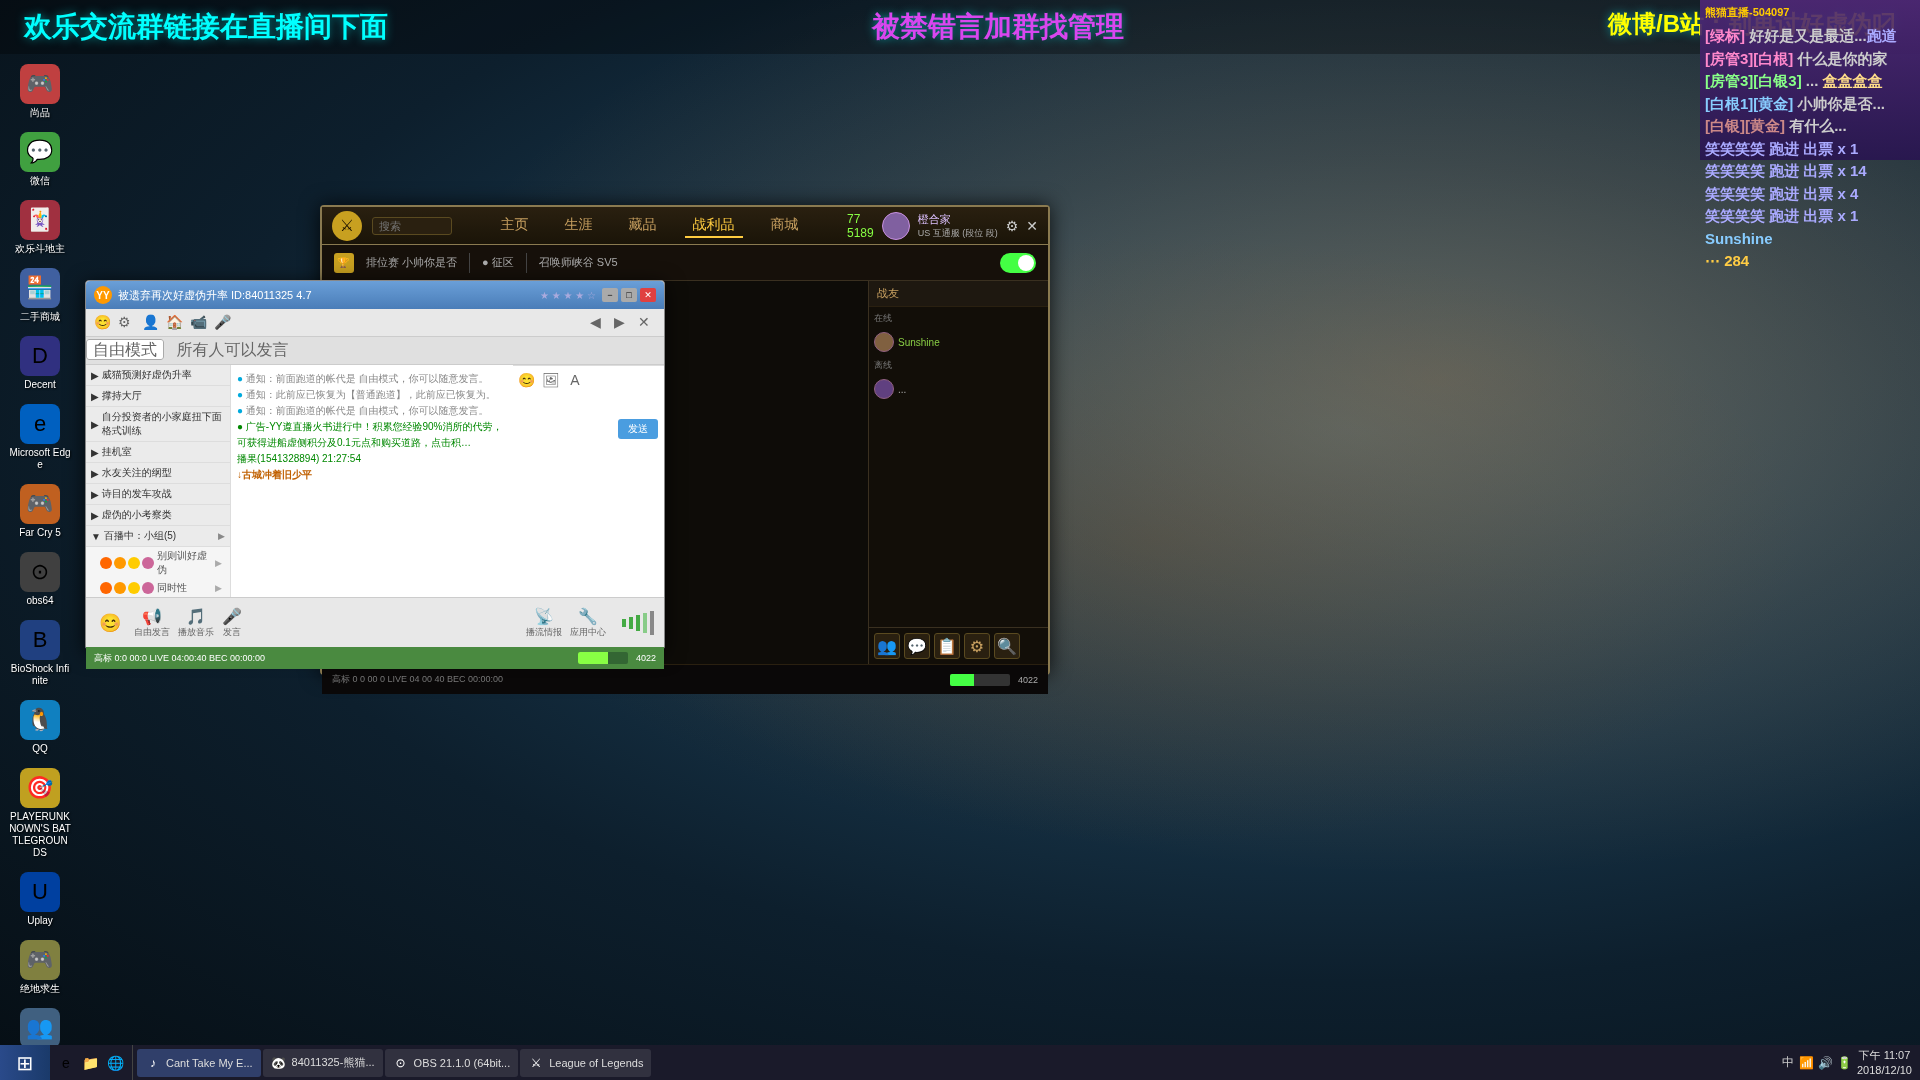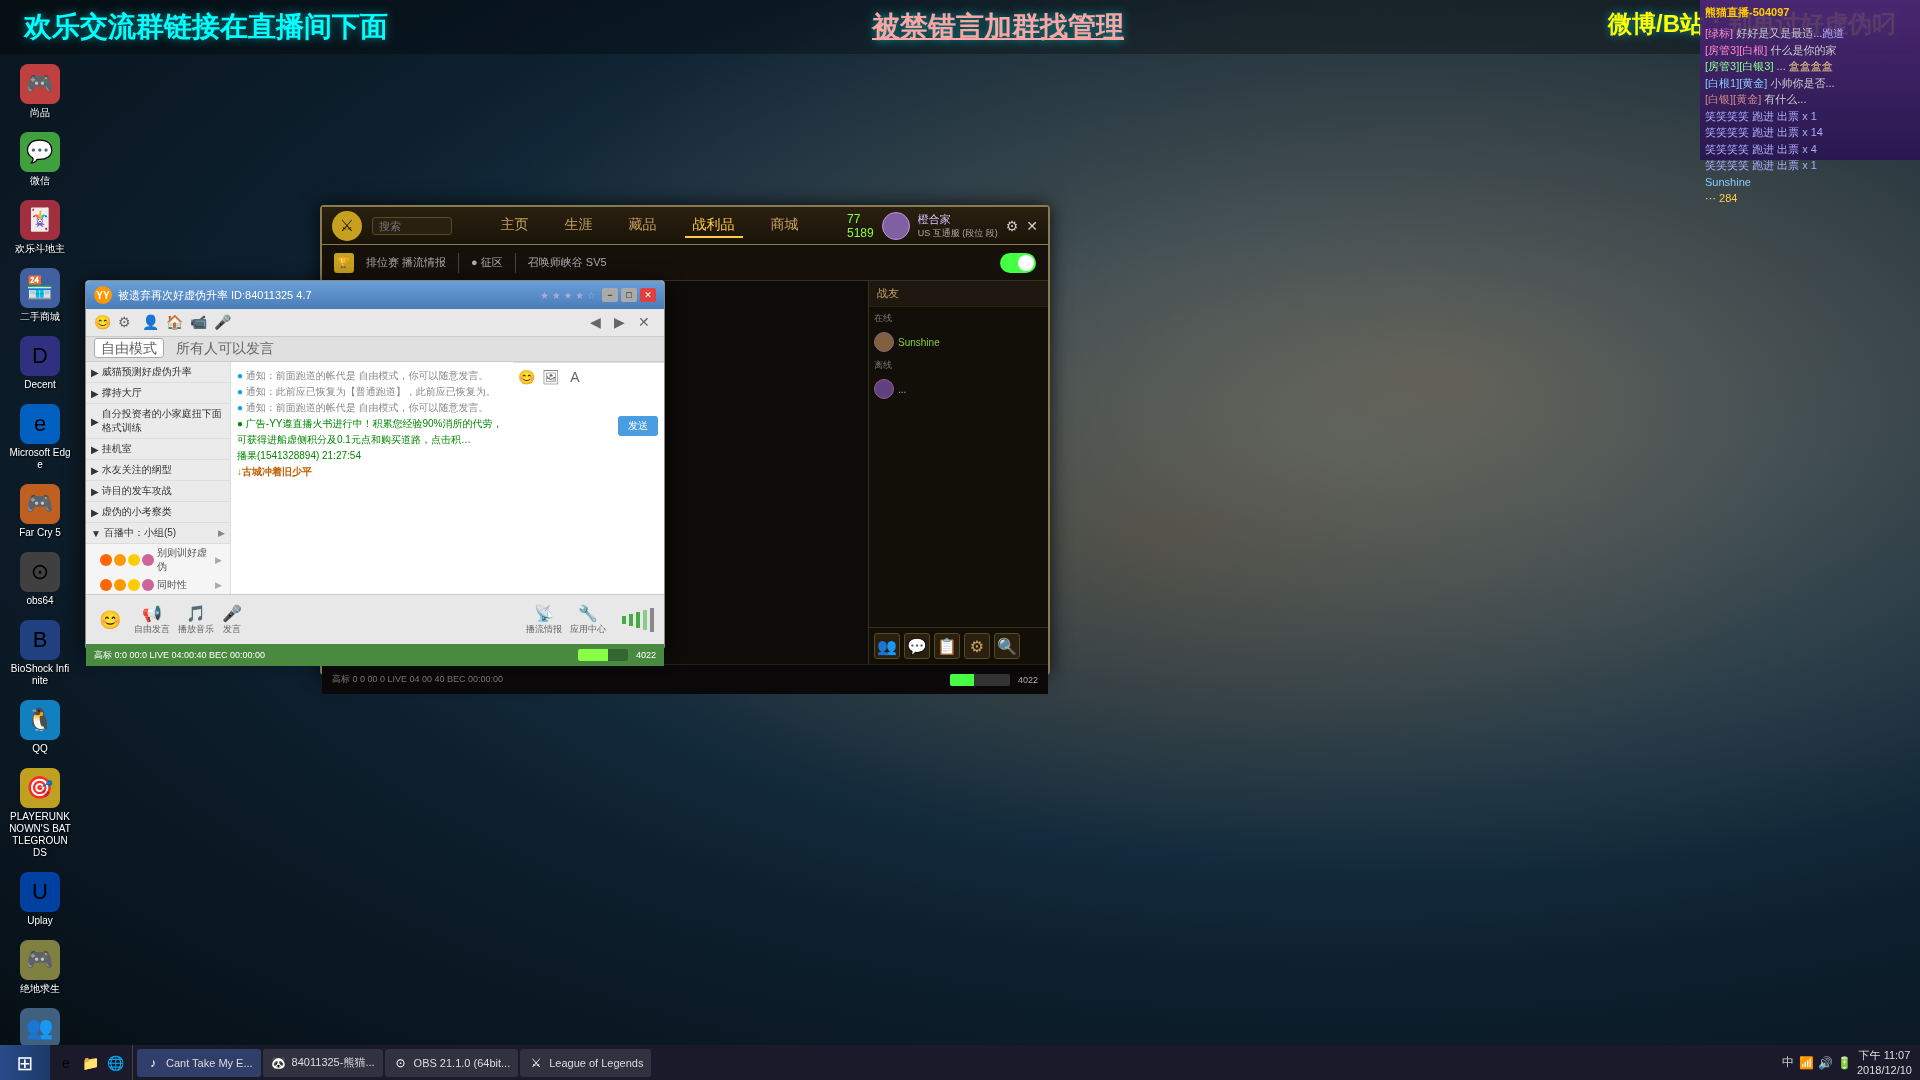--- a/index.html
+++ b/index.html
@@ -38,21 +38,21 @@
       justify-content: space-between;
       padding: 8px 24px;
       background: rgba(0,0,0,0.3);
     }
     .top-overlay-text {
       color: #00ffff;
       font-size: 28px;
       font-weight: bold;
       text-shadow: 0 0 10px rgba(0,255,255,0.5);
     }
-    .top-overlay-text.red { color: #fca5a5; text-decoration: underline; }
+    .top-overlay-text.red { color: #d946ef; }
     .top-overlay-text.right { color: #ffff00; font-size: 24px; }
 
     
     .desktop-icons {
       position: absolute;
       left: 0;
       top: 55px;
       width: 100px;
       z-index: 5;
       display: flex;
@@ -336,22 +336,22 @@
       cursor: pointer;
     }
 
     .yy-content {
       display: flex;
       height: calc(100% - 28px - 28px - 30px - 50px);
     }
 
     .yy-mode-bar {
       background: #e0e0e0;
-      padding: 3px 8px;
-      font-size: 14px;
+      padding: 3px 0;
+      font-size: 16px;
       color: #666;
       border-bottom: 1px solid #ccc;
     }
 
     .yy-sidebar {
       width: 145px;
       background: #f5f5f5;
       border-right: 1px solid #ddd;
       overflow-y: auto;
       overflow-x: hidden;
@@ -694,21 +694,21 @@
     </div>
     <div class="desktop-icon">
       <div class="icon-img" style="background:#202040;">S</div>
 
     </div>
   </div>
 
 <div class="stream-panel">
   <div class="stream-panel-title">熊猫直播-504097</div>
 
-  <div style="margin-top:4px; font-size:11px; color:#ccc; line-height:1.5;">
+  <div style="margin-top:4px; font-size:15px; color:#ccc; line-height:1.5;font-weight:bold;">
     <div><span style="color:#ff88cc;">[绿标]</span> 好好是又是最适...<span style="color:#aaaaff;">跑道</span></div>
     <div><span style="color:#ff88cc;">[房管3][白根]</span> 什么是你的家</div>
     <div><span style="color:#88ff88;">[房管3][白银3]</span> ... <span style="color:#ffdd88;">盒盒盒盒</span></div>
     <div><span style="color:#88ccff;">[白根1][黄金]</span> 小帅你是否...</div>
     <div><span style="color:#cc8888;">[白银][黄金]</span> 有什么...</div>
     <div><span style="color:#aaaaff;">笑笑笑笑 跑进 出票 x 1</span></div>
     <div><span style="color:#aaaaff;">笑笑笑笑 跑进 出票 x 14</span></div>
     <div><span style="color:#aaaaff;">笑笑笑笑 跑进 出票 x 4</span></div>
     <div><span style="color:#aaaaff;">笑笑笑笑 跑进 出票 x 1</span></div>
     <div style="color:#88ccff;">Sunshine</div>
@@ -738,21 +738,21 @@
         <div style="color:#ddc0ff;font-size:11px;">橙合家</div>
         <div style="color:#aaa;font-size:9px;">US 互通服 (段位 段)</div>
       </div>
       <button style="background:none;border:none;color:#ccc;font-size:14px;cursor:pointer;">⚙</button>
       <button style="background:none;border:none;color:#ccc;font-size:14px;cursor:pointer;">✕</button>
     </div>
   </div>
 
   <div class="game-toolbar">
     <div class="toolbar-icon">🏆</div>
-    <span class="toolbar-text">排位赛 播流情报</span>
+    <span class="toolbar-text">排位赛 小帅你是否</span>
     <div class="toolbar-divider"></div>
     <span class="toolbar-text">● 征区</span>
     <div class="toolbar-divider"></div>
     <span class="toolbar-text">召唤师峡谷 SV5</span>
     <div style="flex:1;"></div>
     <div style="display:flex;gap:4px;">
       <div style="width:36px;height:20px;background:#44ff44;border-radius:10px;display:flex;align-items:center;justify-content:flex-end;padding-right:2px;">
         <div style="width:16px;height:16px;background:white;border-radius:50%;"></div>
       </div>
     </div>

